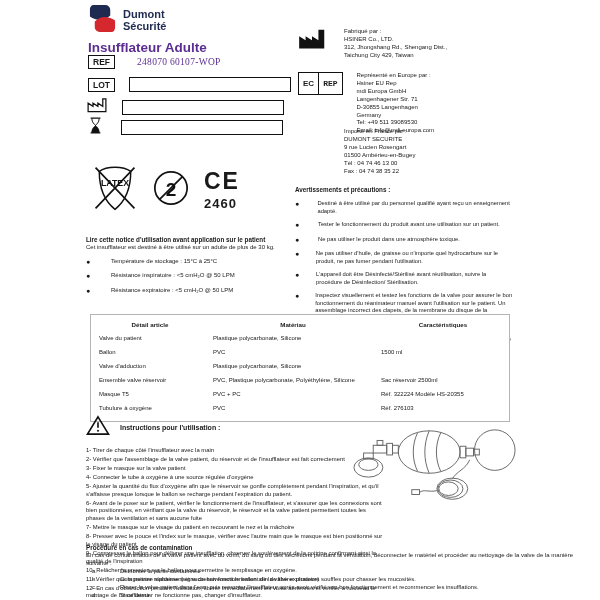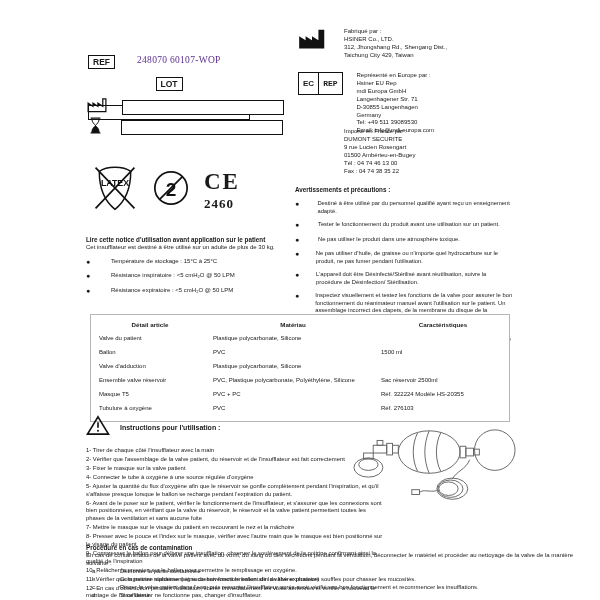--- a/index.html
+++ b/index.html
@@ -8,31 +8,31 @@
   #page { position:relative; width:600px; height:600px; background:#fff; overflow:hidden; }
 
   
   #header { position:absolute; left:88px; top:4px; }
   .brand-row { display:flex; align-items:center; gap:6px; }
   .brand-name { color:#1e2a4f; font-weight:bold; font-size:11px; line-height:1.05; }
   .product-title { color:#5b2e91; font-weight:bold; font-size:13.5px; margin-top:3px; }
 
   
   .sym-box { border:1.6px solid #111; font-weight:bold; font-size:8.5px; padding:1px 4px; display:inline-flex; align-items:center; justify-content:center; background:#fff; }
-  #ref-row { position:absolute; left:88px; top:55px; display:flex; align-items:flex-start; gap:22px; }
+  #ref-row { position:absolute; left:88px; top:55px; display:flex; align-items:center; gap:22px; }
   .ref-value { color:#5b2e91; font-size:9.5px; letter-spacing:.3px;font-family:Liberation Serif, serif; }
   .blank-field { border:1.4px solid #111; width:162px; height:15px; background:#fff; }
   .icon-row { position:absolute; display:flex; align-items:center; }
-  #lot-row { left:88px; top:77px; gap:14px;flex-direction:column; }
+  #lot-row { left:88px; top:77px; gap:14px; }
   #mfgdate-row { left:86px; top:97px; gap:14px; }
   #expiry-row { left:89px; top:117px; gap:19px; }
 
   
   #symbols { position:absolute; left:92px; top:163px; display:flex; align-items:center; gap:14px; }
-  .ce-wrap { text-align:left; line-height:1;font-family:Liberation Serif, serif; }
+  .ce-wrap { text-align:left; line-height:1; }
   .ce-mark { font-size:23px; font-weight:600; letter-spacing:2px; }
   .ce-num { font-size:13px; font-weight:bold; letter-spacing:1px; margin-top:4px; }
 
   
   #notice { position:absolute; left:86px; top:236px; width:212px; }
   .tiny-bold { font-size:6.3px; font-weight:bold; line-height:1.3; }
   .tiny { font-size:6px; line-height:1.3; }
   .bullet-line { display:flex; margin-top:6px; }
   .bullet-dot { width:7px; font-size:7px; line-height:1.2; }
   .notice-bullet-text { font-size:6px; margin-left:18px; }
@@ -71,20 +71,33 @@
   .contam-item { display:flex; font-size:5.9px; line-height:1.35; }
   .contam-letter { width:34px; padding-left:6px; }
   .contam-text { flex:1; }
 </style>
 </head>
 <body>
 
 <div id="page">
 
   <div id="header">
+    <div class="brand-row">
+      <span>
+        <svg width="29" height="29" viewBox="0 0 30 30">
+          <path d="M5 1 h13 a5 5 0 0 1 5 5 v6 c-7 7 -15 5 -21 1 V6 a5 5 0 0 1 3 -5 Z" fill="#1e2a4f"></path>
+          <path d="M25 29 h-13 a5 5 0 0 1 -5 -5 v-6 c7 -7 15 -5 21 -1 v8 a5 5 0 0 1 -3 4 Z" fill="#d5282e"></path>
+        </svg>
+      </span>
+      <span class="brand-name">
+        <div>Dumont</div>
+        <div>Sécurité</div>
+      </span>
+    </div>
+    <div class="product-title">Insufflateur Adulte</div>
   </div>
 
   <div id="ref-row">
     <span class="sym-box">REF</span>
     <span class="ref-value">248070 60107-WOP</span>
   </div>
 
   <div id="lot-row" class="icon-row">
     <span class="sym-box">LOT</span>
     <span class="blank-field"></span>

